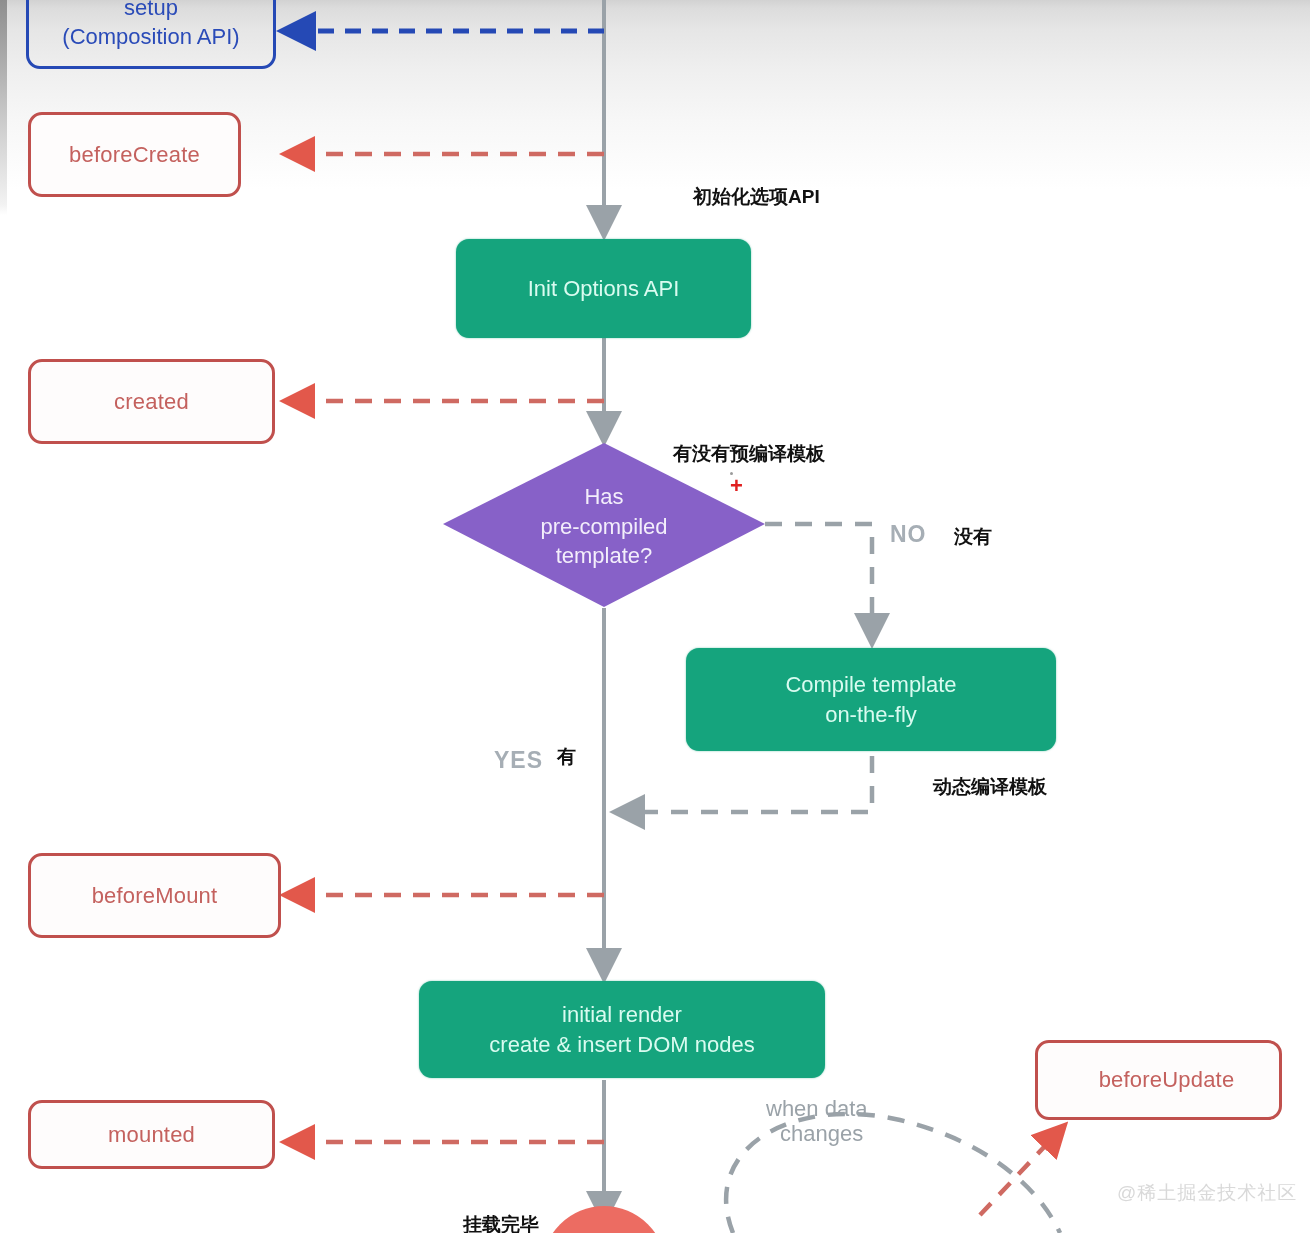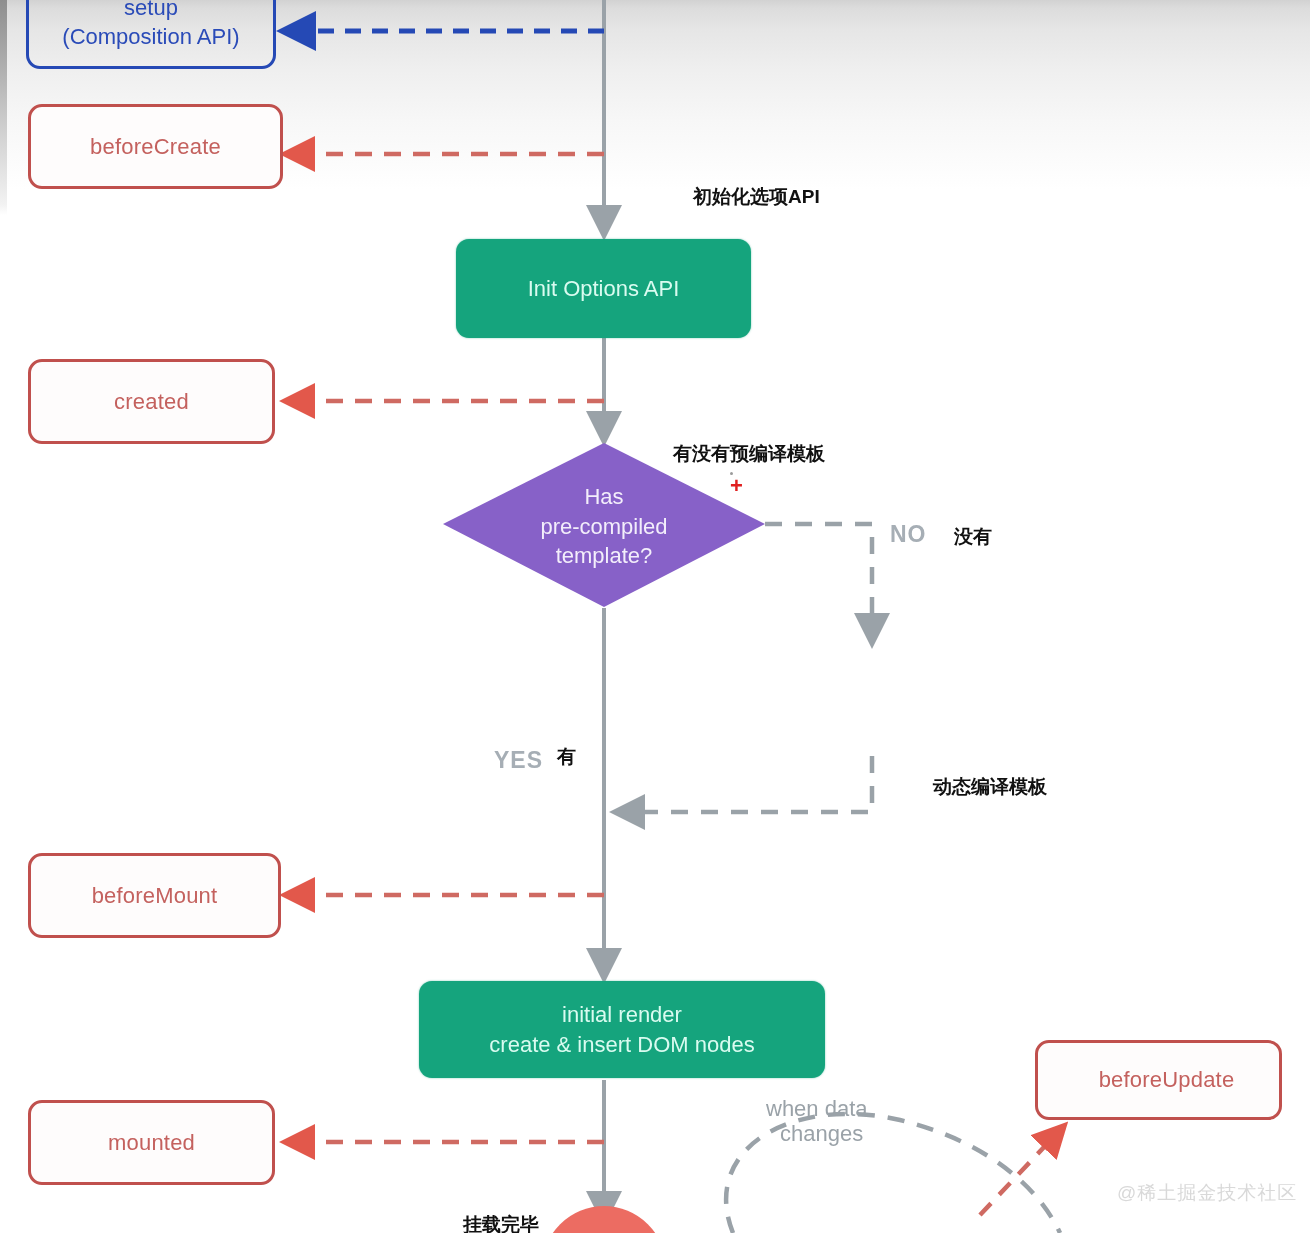--- a/index.html
+++ b/index.html
@@ -97,49 +97,53 @@
     <polygon points="604,443 765,524 604,607 443,524" fill="#8761c8"></polygon>
 
     <circle cx="604" cy="1268" r="62" fill="#ec6c62"></circle>
   </svg>
 
   <div class="node setup-box" style="left:26px;top:-24px;width:250px;height:93px;flex-direction:column;">
     <div>setup</div>
     <div>(Composition API)</div>
   </div>
 
-  <div class="node hook-box" style="left:28px;top:104px;width:255px;height:85px;">
+  <div class="node hook-box" style="left:28px;top:112px;width:213px;height:85px;">
     <span>beforeCreate</span>
   </div>
 
   <div class="node green-box" style="left:456px;top:239px;width:295px;height:99px;">
     <span>Init Options API</span>
   </div>
 
   <div class="node hook-box" style="left:28px;top:359px;width:247px;height:85px;align-items:center;">
     <span>created</span>
   </div>
 
   <div class="diamond-label" style="left:454px;top:482px;">
     <div>Has</div>
     <div>pre-compiled</div>
     <div>template?</div>
   </div>
 
+  <div class="node green-box" style="left:686px;top:648px;width:370px;height:103px;flex-direction:column;">
+    <div>Compile template</div>
+    <div>on-the-fly</div>
+  </div>
 
   <div class="node hook-box" style="left:28px;top:853px;width:253px;height:85px;">
     <span>beforeMount</span>
   </div>
 
   <div class="node green-box" style="left:419px;top:981px;width:406px;height:97px;flex-direction:column;">
     <div>initial render</div>
     <div>create &amp; insert DOM nodes</div>
   </div>
 
-  <div class="node hook-box" style="left:28px;top:1100px;width:247px;height:85px;justify-content:center;">
+  <div class="node hook-box" style="left:28px;top:1100px;width:247px;height:69px;justify-content:center;">
     <span>mounted</span>
   </div>
 
   <div class="node hook-box" style="left:1035px;top:1040px;width:247px;height:80px;padding-left:16px;">
     <span>beforeUpdate</span>
   </div>
 
   <div class="anno cn" style="left:693px;top:184px;">初始化选项API</div>
 
   <div class="anno cn" style="left:673px;top:441px;">有没有预编译模板</div>

